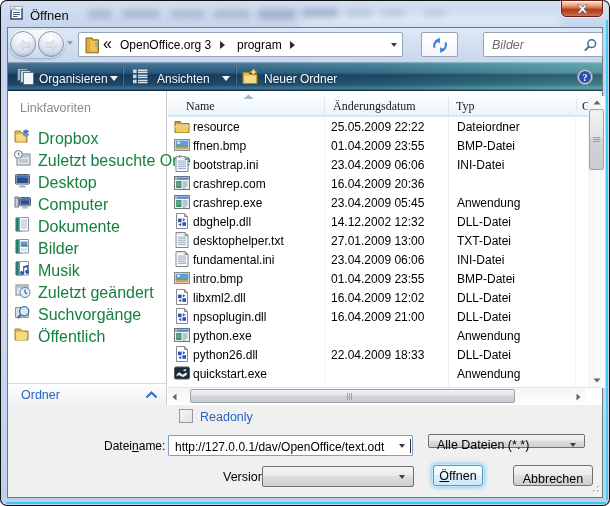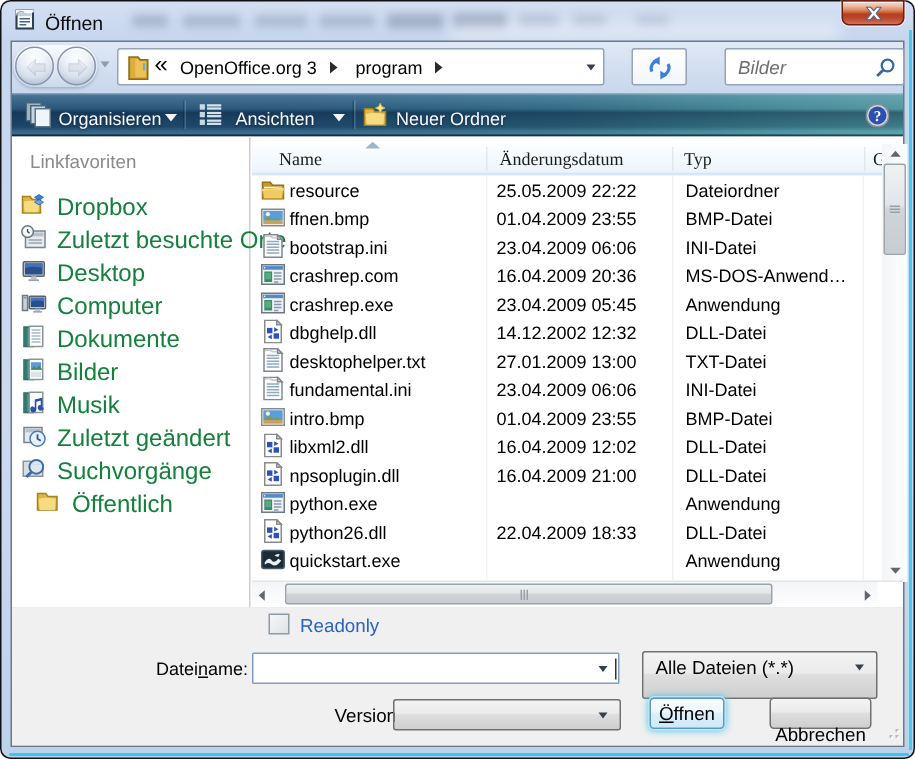--- a/index.html
+++ b/index.html
@@ -81,21 +81,21 @@
 .sthumb { position:absolute; border:1px solid #9aa4ad; border-radius:2px;
   background:linear-gradient(180deg,#f0f1f2 0%,#e3e5e8 45%,#d0d4d8 50%,#c8cdd2 100%); }
 .sarrow { position:absolute; }
 
 
 #footer { position:absolute; left:8px; top:405px; width:594px; height:92px; background:#f0f0f0; }
 #footer .lbl { position:absolute; font-size:12.5px; color:#000; white-space:nowrap; }
 #checkbox { position:absolute; left:171px; top:4px; width:14px; height:14px;
   background:linear-gradient(135deg,#f6f6f6,#dfe3e6); border:1px solid #8e9aa5; }
 .combo { position:absolute; height:21px; background:#fff; border:1px solid #7fa0c3; border-radius:1px; }
-.btncombo { position:absolute; height:32px; border:1px solid #707070; border-radius:2px;
+.btncombo { position:absolute; height:14px; border:1px solid #707070; border-radius:2px;
   background:linear-gradient(180deg,#f3f3f3 0%,#ebebeb 45%,#dedede 50%,#cfcfcf 100%); }
 .push { position:absolute; height:21px; border:1px solid #707070; border-radius:3px;
   background:linear-gradient(180deg,#f3f3f3 0%,#ebebeb 45%,#dedede 50%,#cfcfcf 100%);
   font-size:12.5px; text-align:center; color:#000; }
 .arrow-down { width:0; height:0; border-left:3.5px solid transparent; border-right:3.5px solid transparent;
   border-top:4px solid #36404a; position:absolute; }
 #grip { position:absolute; left:582px; top:78px; width:10px; height:10px; }
 </style>
 </head>
 <body>
@@ -290,25 +290,31 @@
           <rect x="2" y="3" width="12" height="10" fill="#e4e9ee" stroke="#7a828c"></rect>
           <rect x="3" y="4" width="10" height="2.2" fill="#b8c2cc"></rect>
           <circle cx="11" cy="10.5" r="5" fill="#e8f0f6" stroke="#4a7ab8"></circle>
           <path d="M11 7.5 v3 l2.2 1.4" fill="none" stroke="#2a5a9c" stroke-width="1.2"></path>
         </svg><span>Zuletzt geändert</span></div>
       <div class="sideitem" style="left:38px;top:306px;"><svg width="17" height="17" viewBox="0 0 17 17">
           <path d="M1.5 3.5 h5 l1.5 2 h6.5 v8 H1.5 Z" fill="#d8dde2" stroke="#8a949e"></path>
           <circle cx="10.2" cy="7.2" r="4.6" fill="#dceaf4" fill-opacity="0.85" stroke="#3a6aa8" stroke-width="1.3"></circle>
           <path d="M6.9 10.7 L3.6 14" stroke="#3a6aa8" stroke-width="2"></path>
         </svg><span>Suchvorgänge</span></div>
-      <div class="sideitem" style="left:48px;top:328px;text-align:center;"><svg width="17" height="17" viewBox="0 0 17 17">
+      <div class="sideitem" style="left:38px;top:328px;text-align:center;"><svg width="17" height="17" viewBox="0 0 17 17">
           <path d="M1 3 h5.5 l1.5 2 H14 v9 H1 Z" fill="#dfb345" stroke="#a7821f"></path>
           <path d="M1.8 6.5 q5-1.3 11.4 0 l-0.6 7.5 H2.4 Z" fill="#f5dc82"></path>
         </svg><span>Öffentlich</span></div>
     </div>
+ <div id="ordnerbar">
+   <span class="abs" style="left:13px;top:4px;font-size:12.5px;color:#2a62c2;">Ordner</span>
+   <svg class="abs" style="left:137px;top:7px;" width="13" height="8" viewBox="0 0 13 8">
+        <path d="M1.5 6.5 L6.5 1.5 L11.5 6.5" fill="none" stroke="#3a70c8" stroke-width="2.2"></path>
+      </svg>
+ </div>
 
  <div id="lheader">
    <span class="h" style="left:18px;color:#1a1a1a;">Name</span>
    <span class="h" style="left:165px;color:#1a1a1a;">Änderungsdatum</span>
    <span class="h" style="left:288px;color:#1a1a1a;">Typ</span>
    <span class="h" style="left:414px;color:#1a1a1a;">G</span>
    <svg class="abs" style="left:74px;top:-2px;" width="13" height="6" viewBox="0 0 13 6">
         <path d="M1.5 5 L6.5 0.5 L11.5 5 Z" fill="#9cb8ce"></path>
       </svg>
    <div class="hsep" style="left:156px;"></div>
@@ -362,21 +368,20 @@
           <rect x="1.4" y="2.4" width="13.2" height="2.4" fill="#5588c8"></rect>
           <circle cx="2.4" cy="3.5" r="0.5" fill="#fff"></circle>
           <rect x="2.2" y="6" width="5.2" height="7" fill="#3a8a68"></rect>
           <rect x="2.9" y="6.8" width="3.8" height="4.4" fill="#58aa80"></rect>
           <g stroke="#8898a8">
             <path d="M8.6 7 h5 M8.6 9 h5 M8.6 11 h5 M8.6 13 h3"></path>
           </g>
         </svg>
         <span class="nm">crashrep.com</span>
         <span class="dt">16.04.2009 20:36</span>
-        <span class="tp">MS-DOS-Anwend…</span>
       </div>
       <div class="row" style="top:193px;">
         <svg width="16" height="16" viewBox="0 0 16 16">
           <rect x="0.5" y="1.5" width="15" height="13" fill="#eef2f6" stroke="#6e7880"></rect>
           <rect x="1.4" y="2.4" width="13.2" height="2.4" fill="#5588c8"></rect>
           <circle cx="2.4" cy="3.5" r="0.5" fill="#fff"></circle>
           <rect x="2.2" y="6" width="5.2" height="7" fill="#3a8a68"></rect>
           <rect x="2.9" y="6.8" width="3.8" height="4.4" fill="#58aa80"></rect>
           <g stroke="#8898a8">
             <path d="M8.6 7 h5 M8.6 9 h5 M8.6 11 h5 M8.6 13 h3"></path>
@@ -529,35 +534,36 @@
    <svg class="sarrow" style="left:408px;top:4.5px;" width="5" height="8" viewBox="0 0 5 8">
         <path d="M0.5 0.5 L4.5 4 L0.5 7.5 Z" fill="#60666c"></path>
       </svg>
  </div>
 
  <div id="footer">
    <div id="checkbox"></div>
    <span class="lbl" style="left:192px;top:5px;color:#2a62c2;">Readonly</span>
    <span class="lbl" style="left:96px;top:34px;font-size:12px;">Datei<u>n</u>ame:</span>
    <div class="combo" style="left:160px;top:30px;width:245px;">
+     <span class="lbl" style="left:6px;top:4px;position:absolute;font-size:12px;">http://127.0.0.1/dav/OpenOffice/text.odt</span>
      <div class="abs" style="left:241px;top:3px;width:1px;height:14px;background:#333;"></div>
      <div class="arrow-down" style="right:7px;top:8px;"></div>
    </div>
    <div class="btncombo" style="left:420px;top:29px;width:157px;">
      <span class="lbl" style="left:8px;top:3px;position:absolute;">Alle Dateien (*.*)</span>
      <div class="arrow-down" style="right:8px;top:8px;"></div>
    </div>
    <span class="lbl" style="left:215px;top:65px;">Version</span>
    <div class="btncombo" style="left:254px;top:61px;width:152px;height:21px;">
      <div class="arrow-down" style="right:8px;top:8px;"></div>
    </div>
    <div class="push" style="left:425px;top:60px;width:50px;padding-top:3px;
      border-color:#5a9bc4; box-shadow:0 0 0 1px #bfe6f5, 0 0 5px 1px #55c5ec;
      background:linear-gradient(180deg,#f7fcfe 0%,#eef8fd 45%,#ddf0fa 50%,#cfe9f8 100%);"><u>Ö</u>ffnen</div>
-   <div class="push" style="left:505px;top:60px;width:68px;padding-top:17px;">Abbrechen</div>
+   <div class="push" style="left:505px;top:60px;width:80px;padding-top:6px;">Abbrechen</div>
    <svg id="grip" width="10" height="10" viewBox="0 0 10 10">
      <g fill="#b8b8b8">
           <rect x="7" y="7" width="2" height="2"></rect>
           <rect x="7" y="3" width="2" height="2"></rect>
           <rect x="3" y="7" width="2" height="2"></rect>
         </g>
      <g fill="#fdfdfd">
           <rect x="8" y="8" width="1.6" height="1.6"></rect>
           <rect x="8" y="4" width="1.6" height="1.6"></rect>
           <rect x="4" y="8" width="1.6" height="1.6"></rect>

